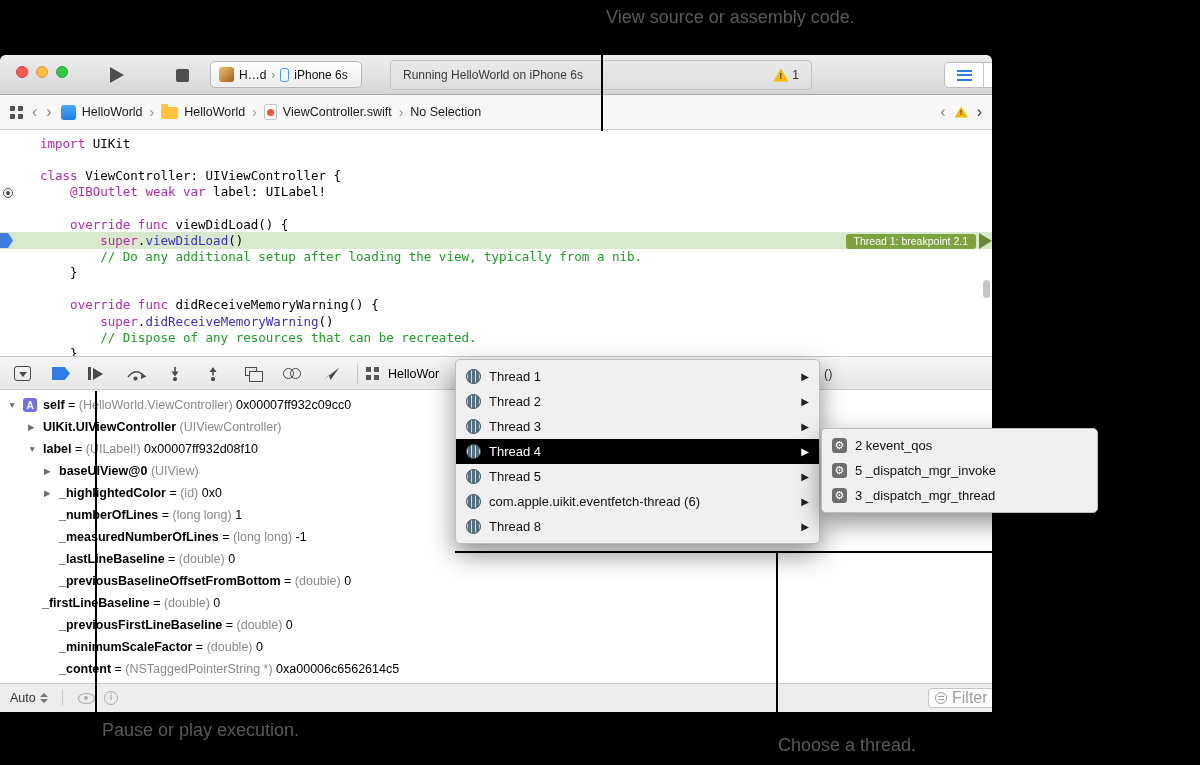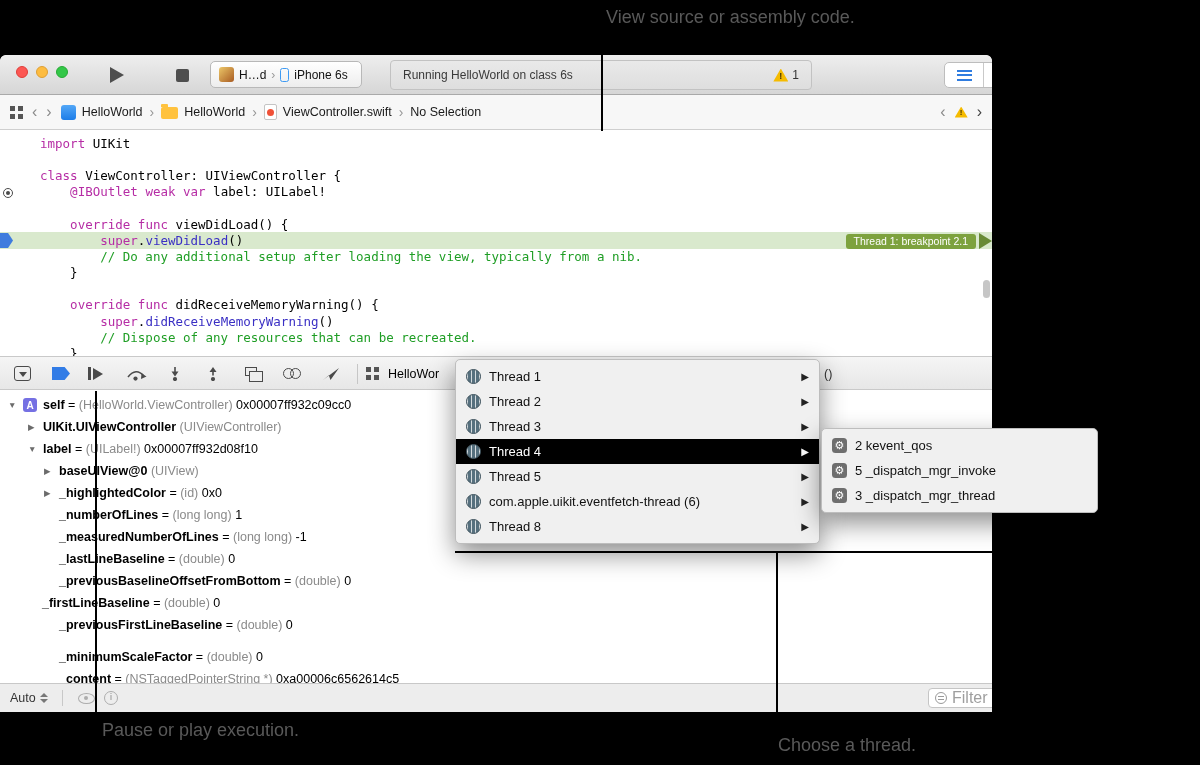--- a/index.html
+++ b/index.html
@@ -205,21 +205,21 @@
 
       <div class="scheme">
         <span class="appic"></span>
         <span>H…d</span>
         <span class="sch-sep">›</span>
         <span class="phoneic"></span>
         <span>iPhone 6s</span>
       </div>
 
       <div class="status">
-        <span>Running HelloWorld on class 6s</span>
+        <span>Running HelloWorld on iPhone 6s</span>
         <span class="warn-wrap">
           <span class="warn-tri"></span>
           <span class="warn-count">1</span>
         </span>
       </div>
 
       <div class="segctl">
         <span class="seg">
             <span class="ic-lines"></span>
           </span>
@@ -322,21 +322,21 @@
           <div class="vrow" style="padding-left: 28px;"><span class="tri">▶</span><span class="vname">UIKit.UIViewController</span><span> </span><span class="vtype">(UIViewController)</span></div>
           <div class="vrow" style="padding-left: 28px;"><span class="tri">▼</span><span class="vname">label</span><span> = </span><span class="vtype">(UILabel!)</span><span> 0x00007ff932d08f10</span></div>
           <div class="vrow" style="padding-left: 44px;"><span class="tri">▶</span><span class="vname">baseUIView@0</span><span> </span><span class="vtype">(UIView)</span></div>
           <div class="vrow" style="padding-left: 44px;"><span class="tri">▶</span><span class="vname">_highlightedColor</span><span> = </span><span class="vtype">(id)</span><span> 0x0</span></div>
           <div class="vrow" style="padding-left: 44px;"><span class="tri"></span><span class="vname">_numberOfLines</span><span> = </span><span class="vtype">(long long)</span><span> 1</span></div>
           <div class="vrow" style="padding-left: 44px;"><span class="tri"></span><span class="vname">_measuredNumberOfLines</span><span> = </span><span class="vtype">(long long)</span><span> -1</span></div>
           <div class="vrow" style="padding-left: 44px;"><span class="tri"></span><span class="vname">_lastLineBaseline</span><span> = </span><span class="vtype">(double)</span><span> 0</span></div>
           <div class="vrow" style="padding-left: 44px;"><span class="tri"></span><span class="vname">_previousBaselineOffsetFromBottom</span><span> = </span><span class="vtype">(double)</span><span> 0</span></div>
           <div class="vrow" style="padding-left: 27px;"><span class="tri"></span><span class="vname">_firstLineBaseline</span><span> = </span><span class="vtype">(double)</span><span> 0</span></div>
           <div class="vrow" style="padding-left: 44px;"><span class="tri"></span><span class="vname">_previousFirstLineBaseline</span><span> = </span><span class="vtype">(double)</span><span> 0</span></div>
-          <div class="vrow" style="padding-left: 44px; margin-top: 10px;"><span class="tri"></span><span class="vname">_minimumScaleFactor</span><span> = </span><span class="vtype">(double)</span><span> 0</span></div>
+          <div class="vrow" style="padding-left: 44px;"><span class="tri"></span><span class="vname">_minimumScaleFactor</span><span> = </span><span class="vtype">(double)</span><span> 0</span></div>
           <div class="vrow" style="padding-left: 44px;"><span class="tri"></span><span class="vname">_content</span><span> = </span><span class="vtype">(NSTaggedPointerString *)</span><span> 0xa00006c6562614c5</span></div>
         </div>
     </div>
 
     <div class="dfooter">
       <span class="scope">
         <span>Auto</span>
         <span class="updown">
             <i class="u"></i>
             <i class="d"></i>

